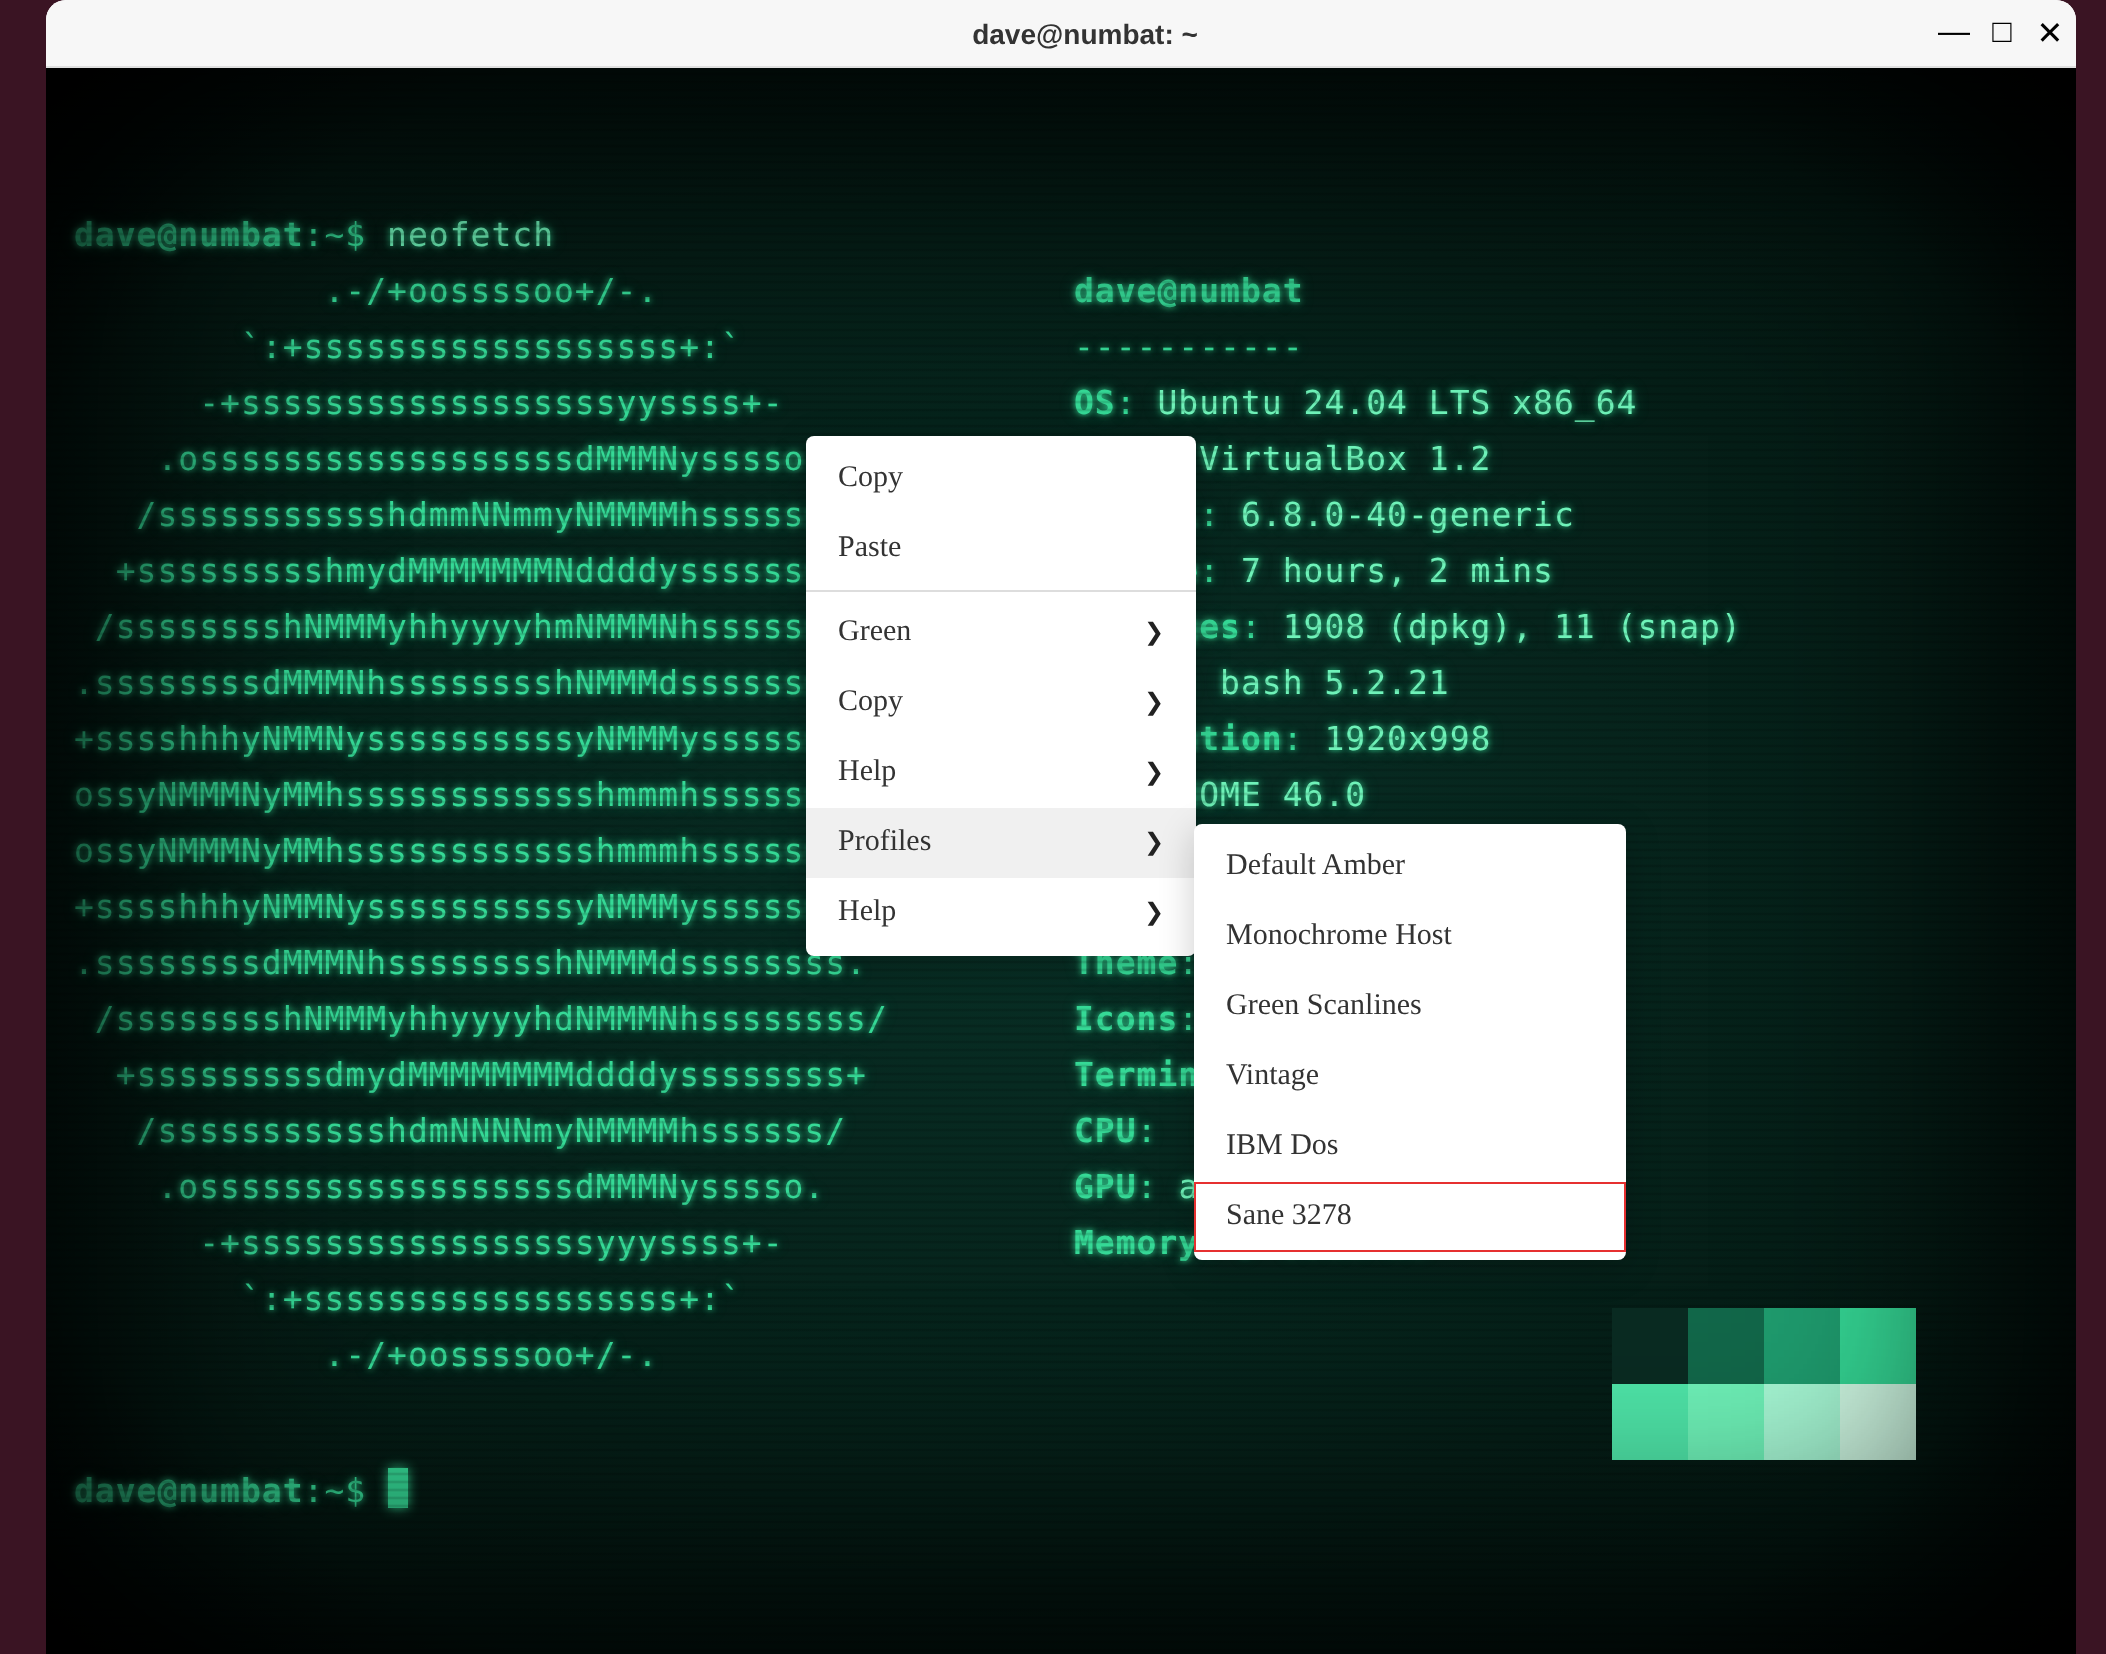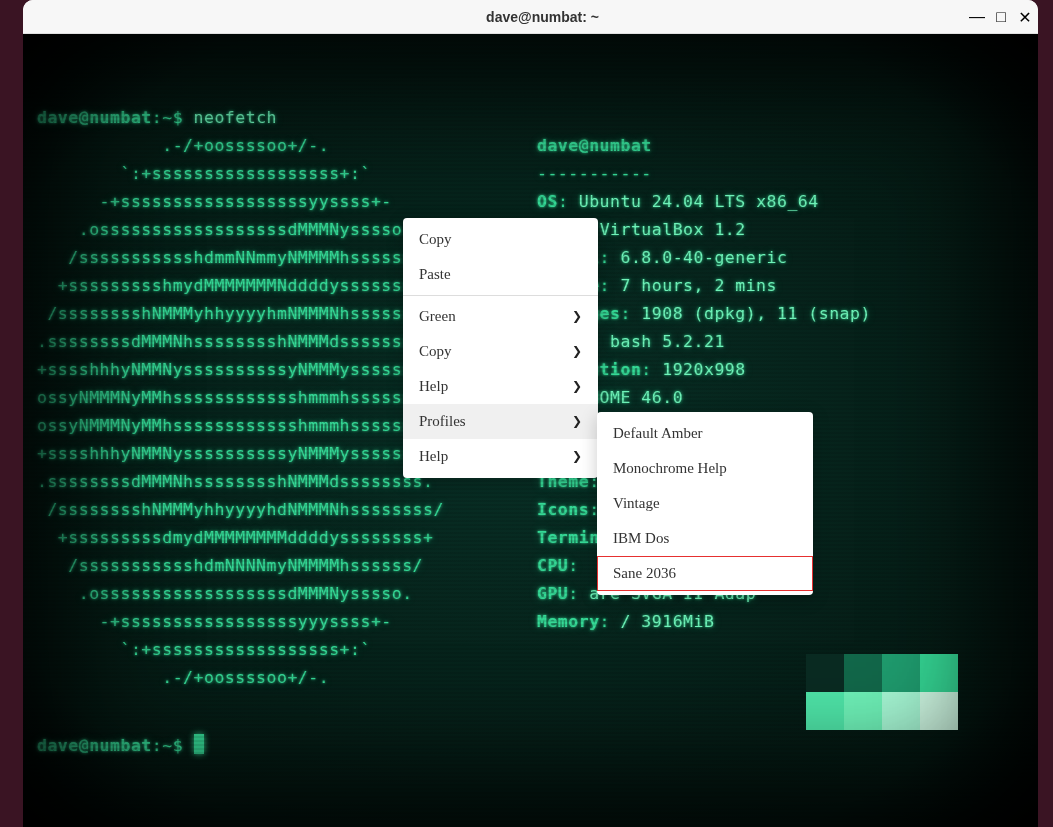--- a/index.html
+++ b/index.html
@@ -164,24 +164,27 @@
       <span>Help</span>
       <span class="chev">❯</span>
     </div>
   </div>
 
 <div class="menu menu2" id="menu2">
     <div class="menu-item">
       <span>Default Amber</span>
     </div>
     <div class="menu-item">
-      <span>Monochrome Help</span>
+      <span>Monochrome Host</span>
+    </div>
+    <div class="menu-item">
+      <span>Green Scanlines</span>
     </div>
     <div class="menu-item">
       <span>Vintage</span>
     </div>
     <div class="menu-item">
       <span>IBM Dos</span>
     </div>
     <div class="menu-item highlight">
-      <span>Sane 2036</span>
+      <span>Sane 3278</span>
     </div>
   </div>
 
 </body></html>

